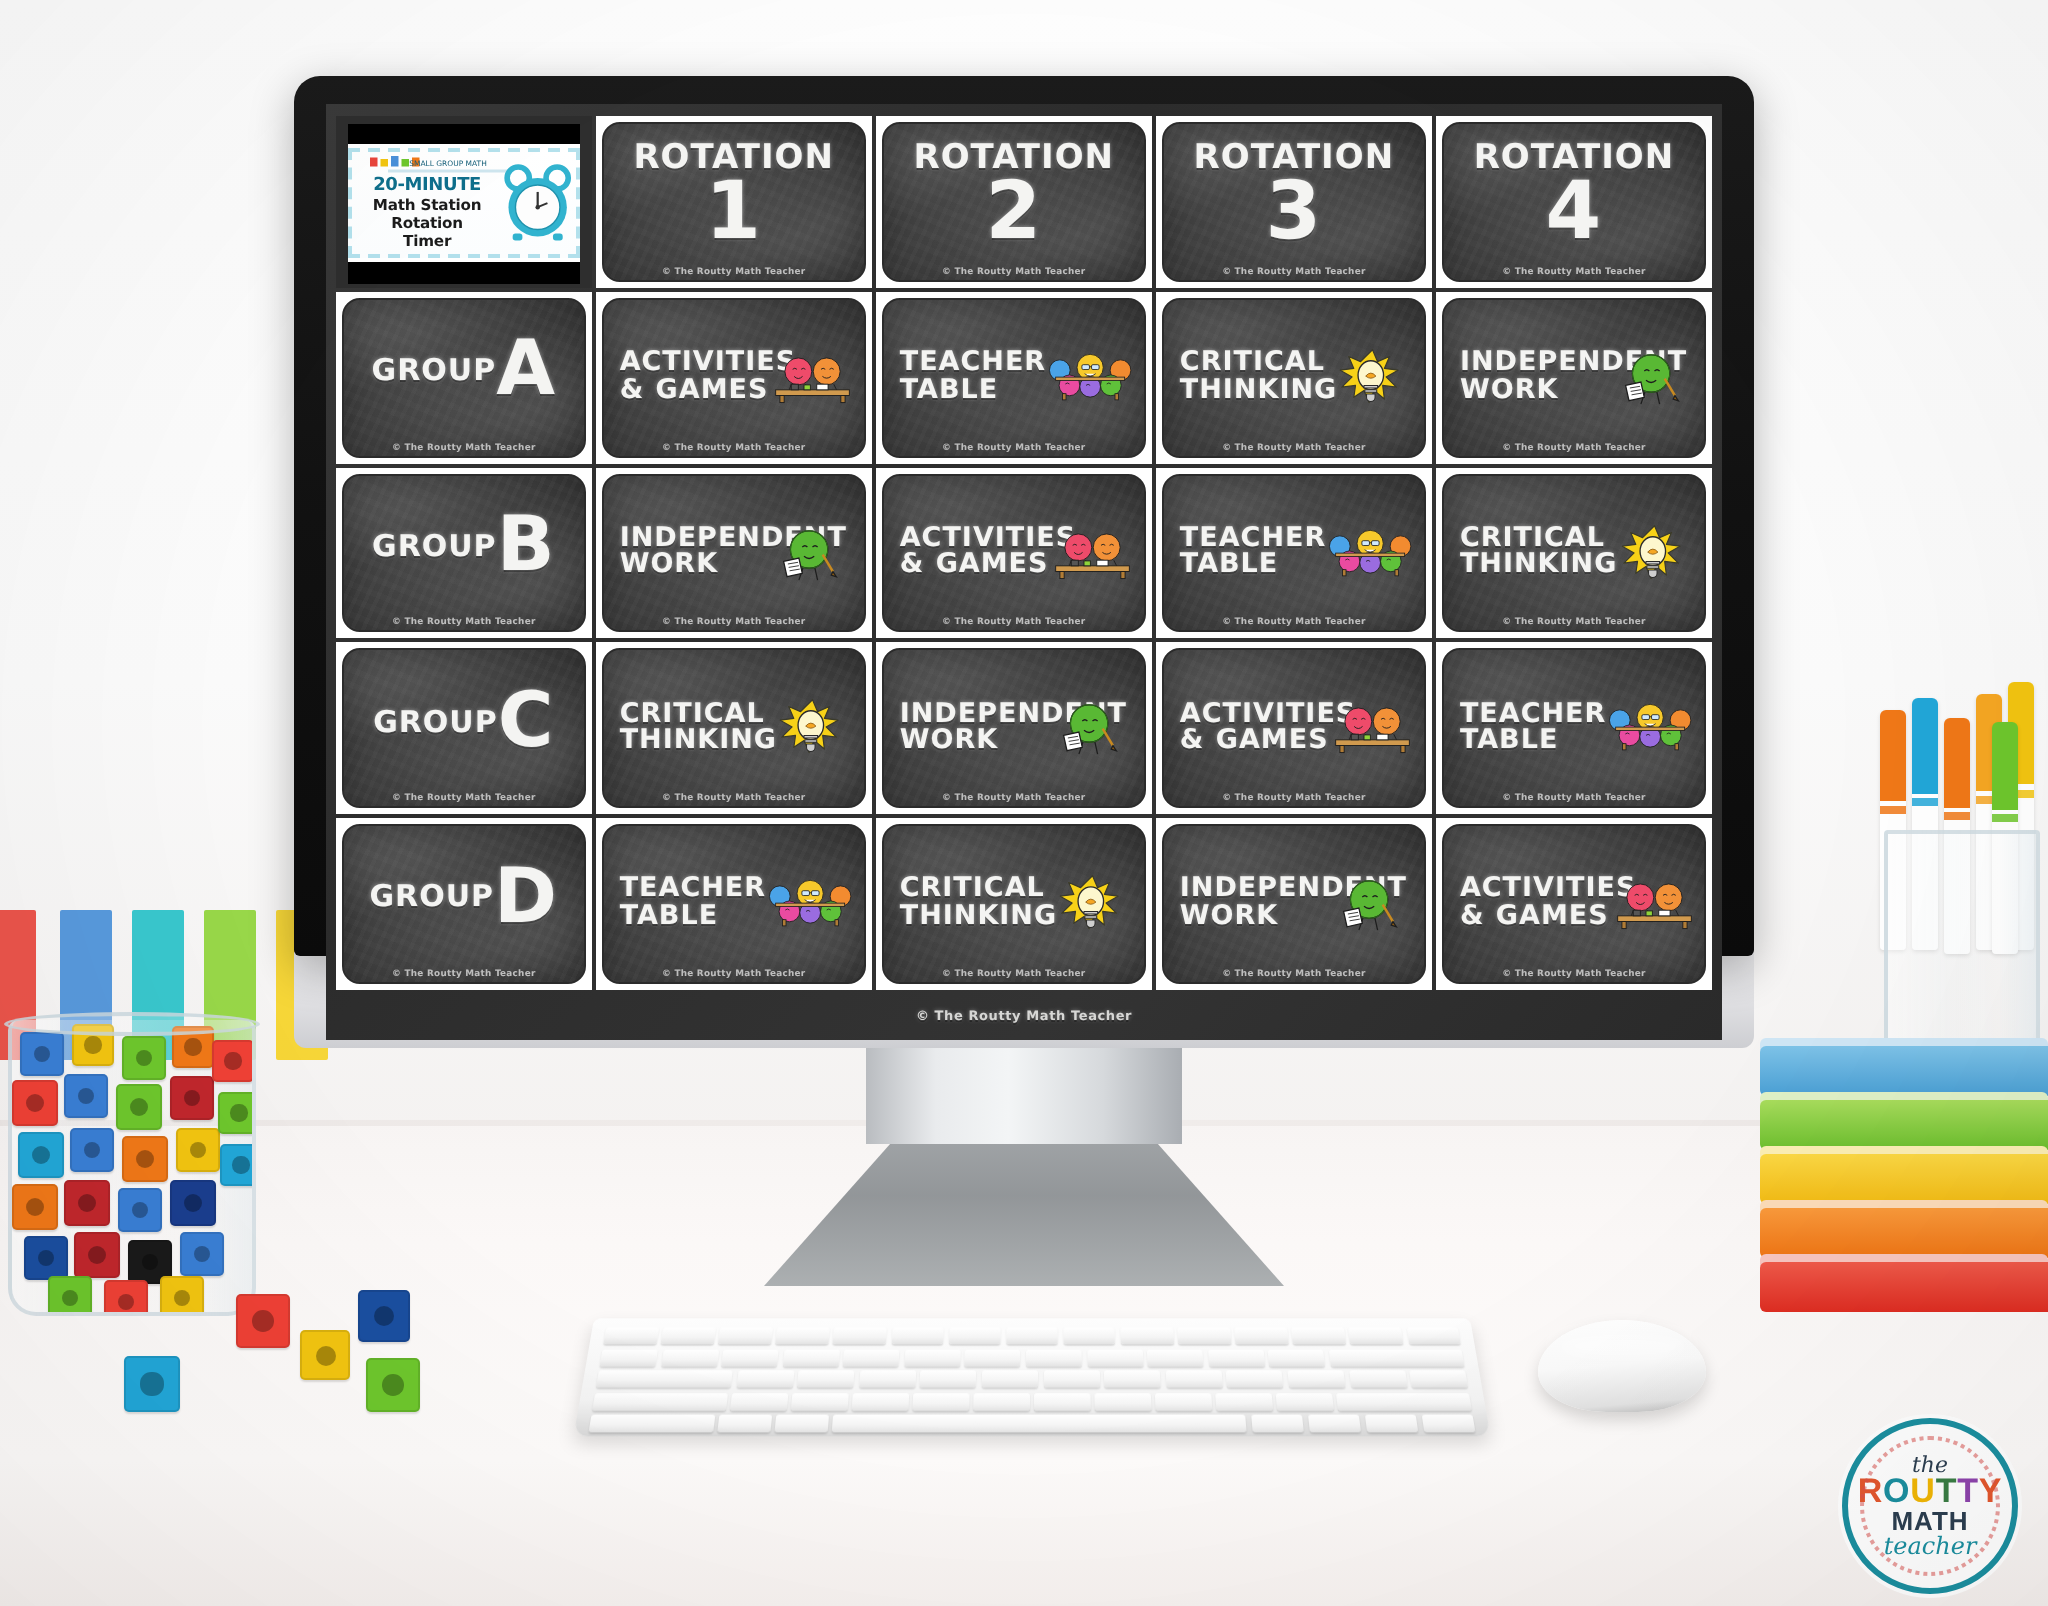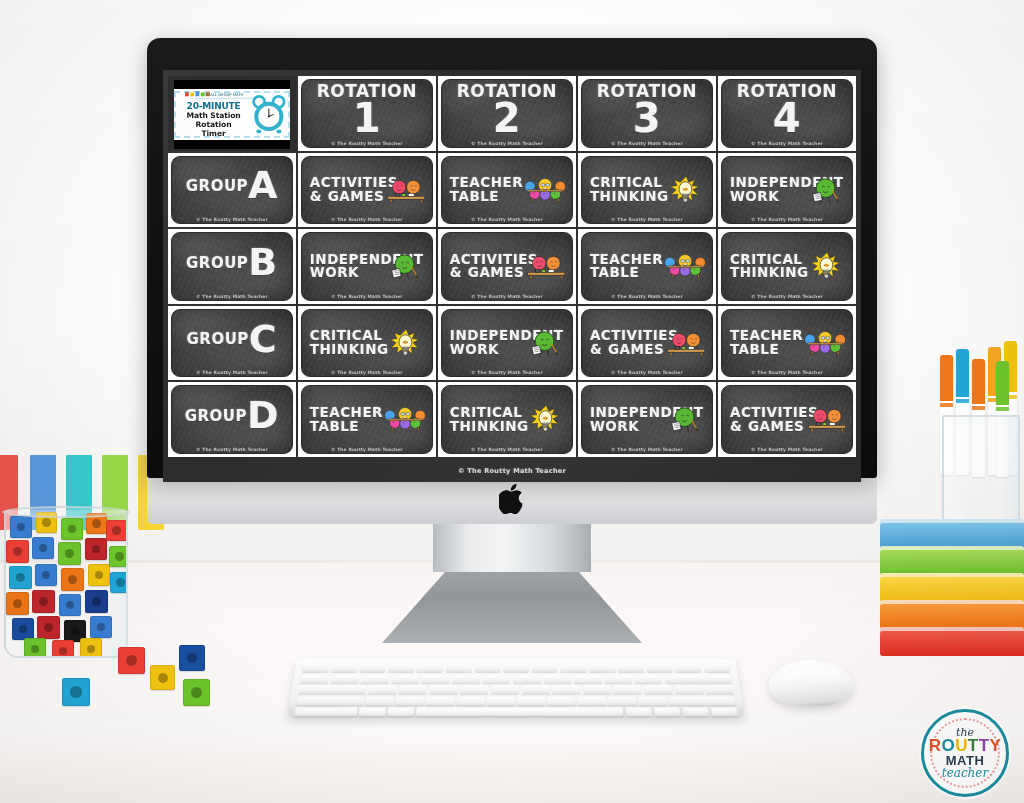--- a/index.html
+++ b/index.html
@@ -36,21 +36,21 @@
   
   #imac { position: absolute; left: 139px; top: 38px; width: 746px; height: 500px; }
 
   .imac-bezel {
     position: absolute; left: 8px; top: 0; width: 730px; height: 440px;
     background: linear-gradient(180deg,#1b1b1b 0%,#111 50%,#0b0b0b 100%);
     border-radius: 13px 13px 3px 3px;
     box-shadow: 0 6px 22px rgba(0,0,0,.28);
   }
   .imac-screen {
-    position: absolute; left: 16px; top: 32px; width: 698px; height: 412px;
+    position: absolute; left: 16px; top: 14px; width: 698px; height: 468px;
     background: #2e2e2e; overflow: hidden;
   }
   .imac-chin {
     position: absolute; left: 8px; top: 438px; width: 730px; height: 48px;
     background: linear-gradient(180deg,#e8e8ea 0%,#dfdfe2 55%,#cdced2 100%);
     border-radius: 0 0 6px 6px;
   }
   .apple-logo {
     position:absolute; left:50%; top:8px; transform:translateX(-50%);
     width:26px; height:30px;

